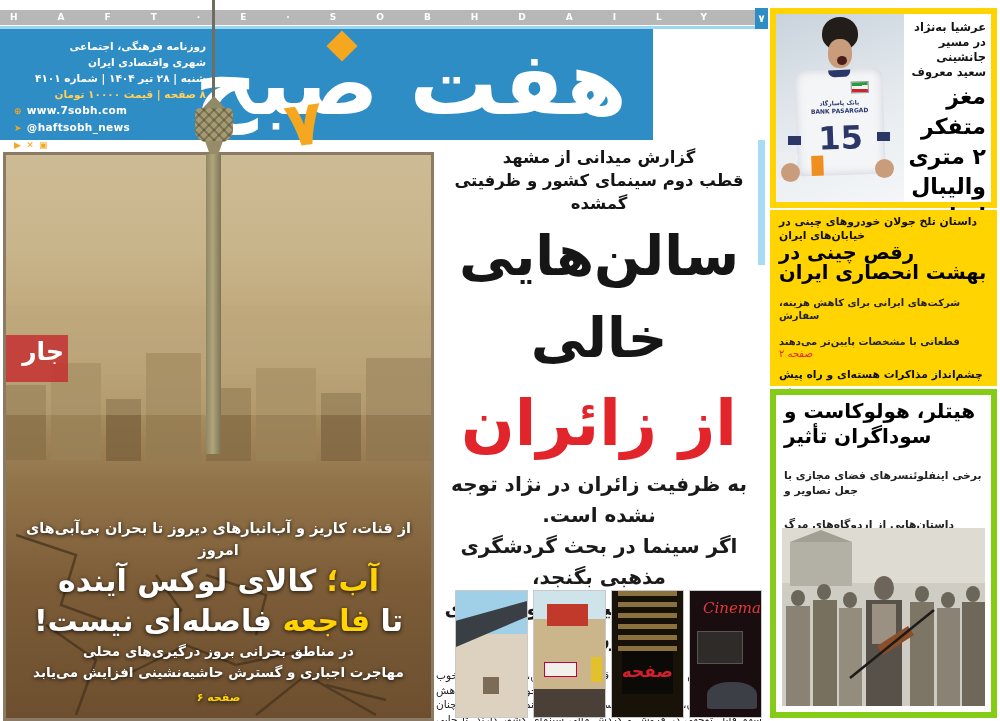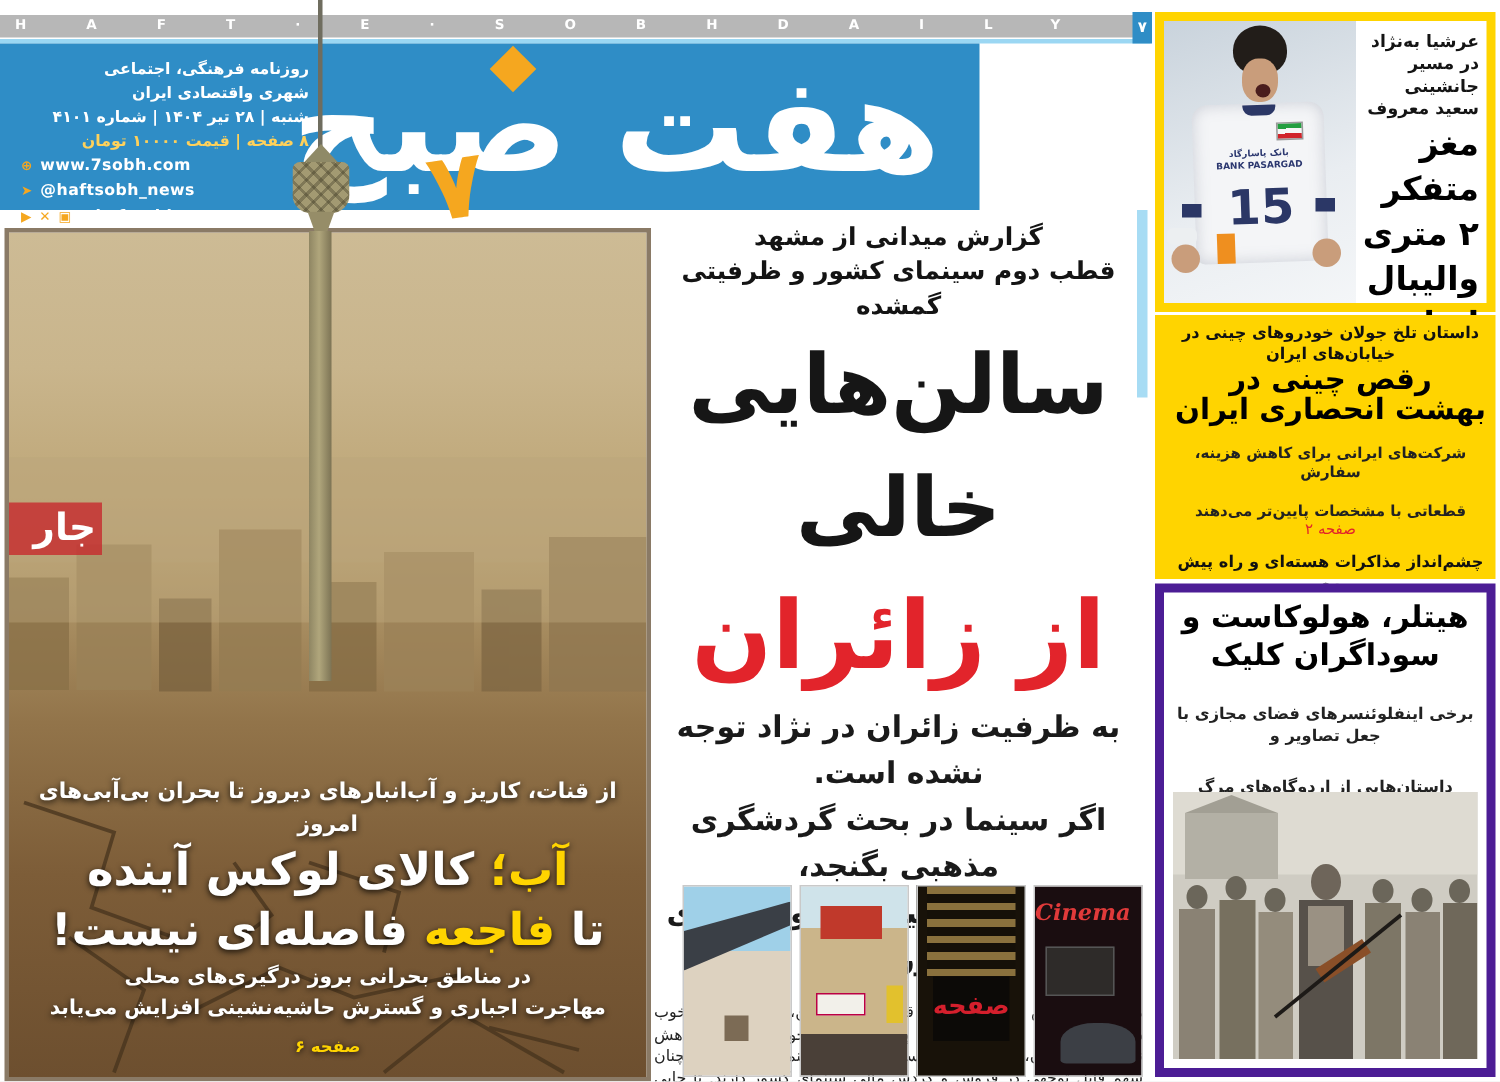--- a/index.html
+++ b/index.html
@@ -40,21 +40,21 @@
   .pod-neck { position:absolute; left:205px; top:141px; width:18px; height:14px; background:#968d68;
     clip-path:polygon(0 0,100% 0,72% 100%,28% 100%); z-index:6; }
   .shaft { position:absolute; left:206px; top:154px; width:15px; height:300px; z-index:6;
     background:linear-gradient(90deg,#8f8663,#b0a67c 45%,#7d7455); }
 
   
   .photo-left { position:absolute; left:3px; top:152px; width:431px; height:569px;
     border:3px solid #8a7a66; overflow:hidden;
     background:linear-gradient(#cdbb95 0%, #c9b58c 16%, #bfa87a 30%, #ab9164 44%, #92744a 58%, #7d5d38 76%, #6d4f2f 100%); }
   .photo-left svg { position:absolute; left:0; top:0; }
-  .watermark { position:absolute; left:0; top:180px; width:62px; height:35px; background:rgba(198,38,44,.78);
+  .watermark { position:absolute; left:0; top:180px; width:62px; height:47px; background:rgba(198,38,44,.78);
     color:#fff; font-size:25px; font-weight:bold; direction:rtl; line-height:33px; padding-right:4px;
     overflow:hidden; letter-spacing:6px; }
   .left-story { position:absolute; left:12px; right:12px; top:362px; text-align:center; direction:rtl;
     color:#fff; text-shadow:0 1px 4px rgba(0,0,0,.85); }
   .left-story .kicker { font-size:14.5px; font-weight:bold; line-height:22px; }
   .left-story .hl { font-size:30px; font-weight:bold; line-height:40px; }
   .left-story .yel { color:#ffd400; }
   .left-story .deck { font-size:13.5px; font-weight:bold; line-height:21px; }
   .left-story .pref { color:#ffd400; font-size:11px; font-weight:bold; margin-top:8px; }
 
@@ -78,22 +78,22 @@
   .cin2 .redsign { position:absolute; left:18%; top:10%; width:58%; height:18%; background:#c0392b; }
   .cin2 .banner { position:absolute; left:14%; top:56%; width:46%; height:12%; background:#f2f0ea;
     border:1px solid #b04; }
   .cin2 .ysign { position:absolute; right:4%; top:52%; width:16%; height:20%; background:#e2c12d; }
   .cin3 { background:#181209; }
   .cin3 .stripes { position:absolute; left:8%; top:0; width:84%; height:48%;
     background:repeating-linear-gradient(0deg,#8a713d 0 5px,#151008 5px 11px); }
   .cin3 .sign { position:absolute; left:14%; top:48%; width:72%; height:34%; background:#0c0a07;
     color:#d41f2c; font-size:17px; font-weight:bold; text-align:center; line-height:40px; direction:rtl; }
   .cin4 { background:linear-gradient(#1a0d10 0 100%); }
-  .cin4 .neon { position:absolute; left:0; top:6%; width:100%; text-align:left; color:#e03a3a;
-    font-family:"DejaVu Serif", serif; font-style:italic; font-size:15px; font-weight:bold; }
+  .cin4 .neon { position:absolute; left:0; top:6%; width:100%; text-align:right; color:#e03a3a;
+    font-family:"DejaVu Serif", serif; font-style:italic; font-size:15px; font-weight:normal; }
   .cin4 .board { position:absolute; left:10%; top:32%; width:64%; height:26%; background:#2e2b29;
     border:1px solid #555; }
   .cin4 .car { position:absolute; right:6%; bottom:6%; width:70%; height:22%; background:#3c3f45;
     border-radius:45% 45% 8% 8%; }
 
   
   .vb-card { position:absolute; left:770px; top:8px; width:227px; height:200px; background:#fff;
     border:6px solid #ffd400; }
   .vb-photo { position:absolute; left:0; top:0; width:128px; height:188px; overflow:hidden;
     background:linear-gradient(160deg,#c9d3dc 0%,#e9edf1 60%,#f4f6f8 100%); }
@@ -117,29 +117,29 @@
   .vb-cuff-r { position:absolute; left:101px; top:118px; width:13px; height:9px; background:#2b3766; }
   .vb-wristband { position:absolute; left:2px; top:138px; width:20px; height:11px; background:#eceff1; border-radius:4px; }
   .vb-fist-l { position:absolute; left:5px; top:149px; width:19px; height:19px; background:#c99d7b; border-radius:50%; }
   .vb-fist-r { position:absolute; left:99px; top:145px; width:19px; height:19px; background:#c99d7b; border-radius:50%; }
   .vb-text { position:absolute; right:5px; top:6px; width:84px; direction:rtl; text-align:right; }
   .vb-kicker { font-size:11.5px; font-weight:bold; color:#141414; line-height:15px; }
   .vb-h { font-size:22px; font-weight:bold; color:#000; line-height:26px; margin-top:4px; }
   .vb-text .pref-red { margin-top:3px; font-size:10.5px; }
 
   .yellow-block { position:absolute; left:770px; top:210px; width:227px; height:176px; background:#ffd400;
-    direction:rtl; text-align:center; padding:5px 2px 0 9px; }
+    direction:rtl; text-align:left; padding:5px 2px 0 9px; }
   .yb-kicker { font-size:10.8px; font-weight:bold; color:#111; line-height:14px; }
   .yb-h { font-size:19.5px; font-weight:bold; color:#000; line-height:20px; }
   .yb-deck { font-size:10px; font-weight:bold; color:#222; line-height:13px; margin-top:13px; }
   .yellow-block .pref-red { font-size:10px; line-height:12px; }
   .yb-sep { height:8px; }
 
   .hitler-card { position:absolute; left:770px; top:389px; width:227px; height:329px; background:#fff;
-    border:6px solid #4c1d95; direction:rtl; text-align:center; padding:4px 8px 0 8px; }
+    border:6px solid #84cc16; direction:rtl; text-align:left; padding:4px 8px 0 8px; }
   .hc-h { font-size:20px; font-weight:bold; color:#000; line-height:25px; }
   .hc-deck { font-size:10.8px; font-weight:bold; color:#222; line-height:14.5px; margin-top:20px; }
   .hitler-card .pref-red { font-size:10px; }
   .hc-photo { position:absolute; left:6px; right:6px; bottom:6px; height:178px; overflow:hidden; background:#cfccc3; }
 </style>
 </head>
 <body>
 
 <div id="page">
 
@@ -286,21 +286,21 @@
       <div class="yb-h">بن بست، کنسرسیوم</div>
       <div class="yb-h">یا سرمایه‌گذاری مشترک؟</div>
       <div class="yb-deck">پیشنهاد راه‌های گوناگون از تلاش دیپلمات‌ها برای</div>
       <div class="yb-deck">گشودن گره مذاکرات هسته‌ای خبر می‌دهد</div>
       <div class="pref-red">صفحه ۳</div>
     </div>
   </div>
 
   <div class="hitler-card">
     <div class="hc-h">هیتلر، هولوکاست و</div>
-    <div class="hc-h">سوداگران کلیک</div>
+    <div class="hc-h">سوداگران تأثیر</div>
     <div class="hc-deck">برخی اینفلوئنسرهای فضای مجازی با جعل تصاویر و</div>
     <div class="hc-deck">داستان‌هایی از اردوگاه‌های مرگ نازی‌ها در پی</div>
     <div class="hc-deck">دارد شدن و سود بیشتر هستند</div>
     <div class="pref-red">صفحه ۴</div>
     <div class="hc-photo">
       <svg width="203" height="178" viewBox="0 0 203 178">
         <rect x="0" y="0" width="203" height="178" fill="#cfccc3"></rect>
         <rect x="0" y="0" width="203" height="55" fill="#dedbd2"></rect>
         <rect x="8" y="14" width="62" height="44" fill="#b3b0a5"></rect>
         <polygon points="8,14 39,2 70,14" fill="#a29f94"></polygon>

